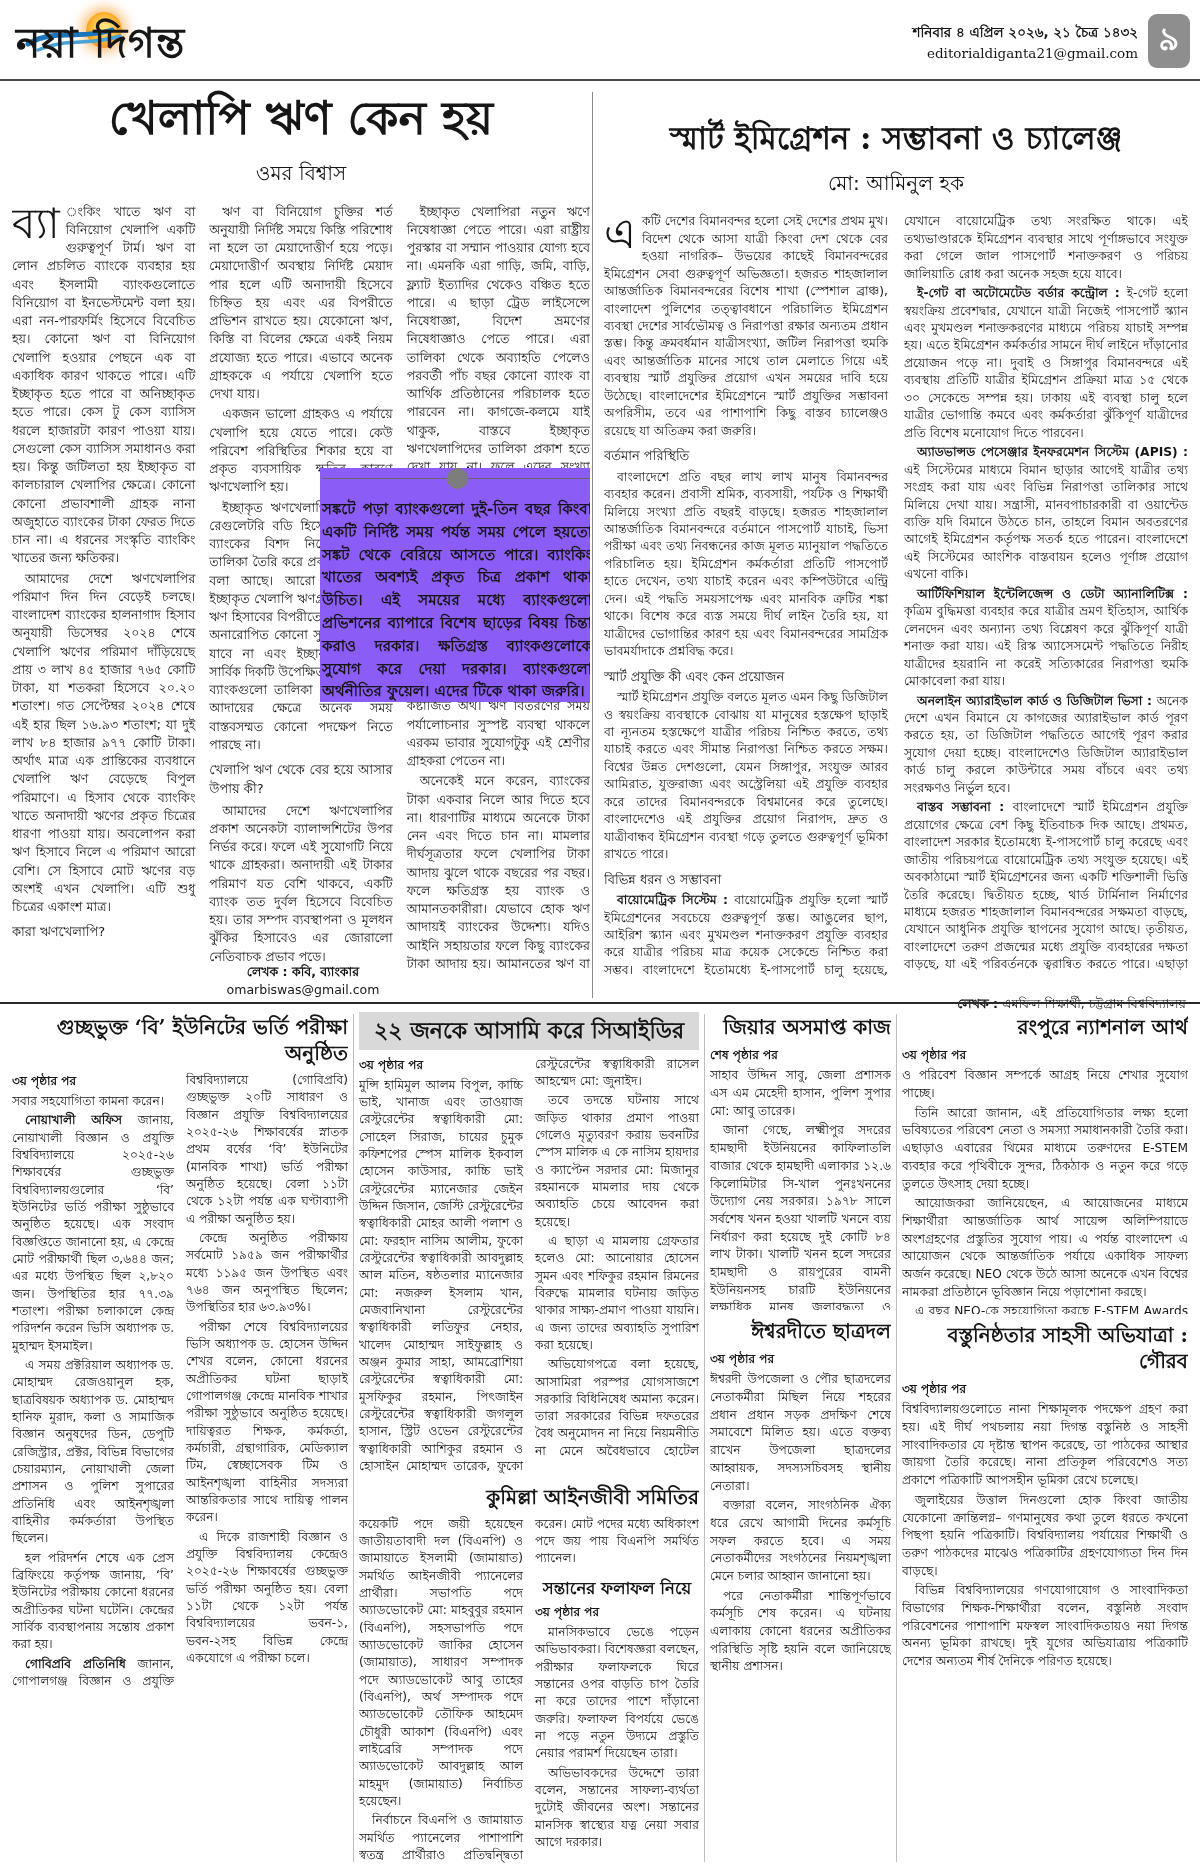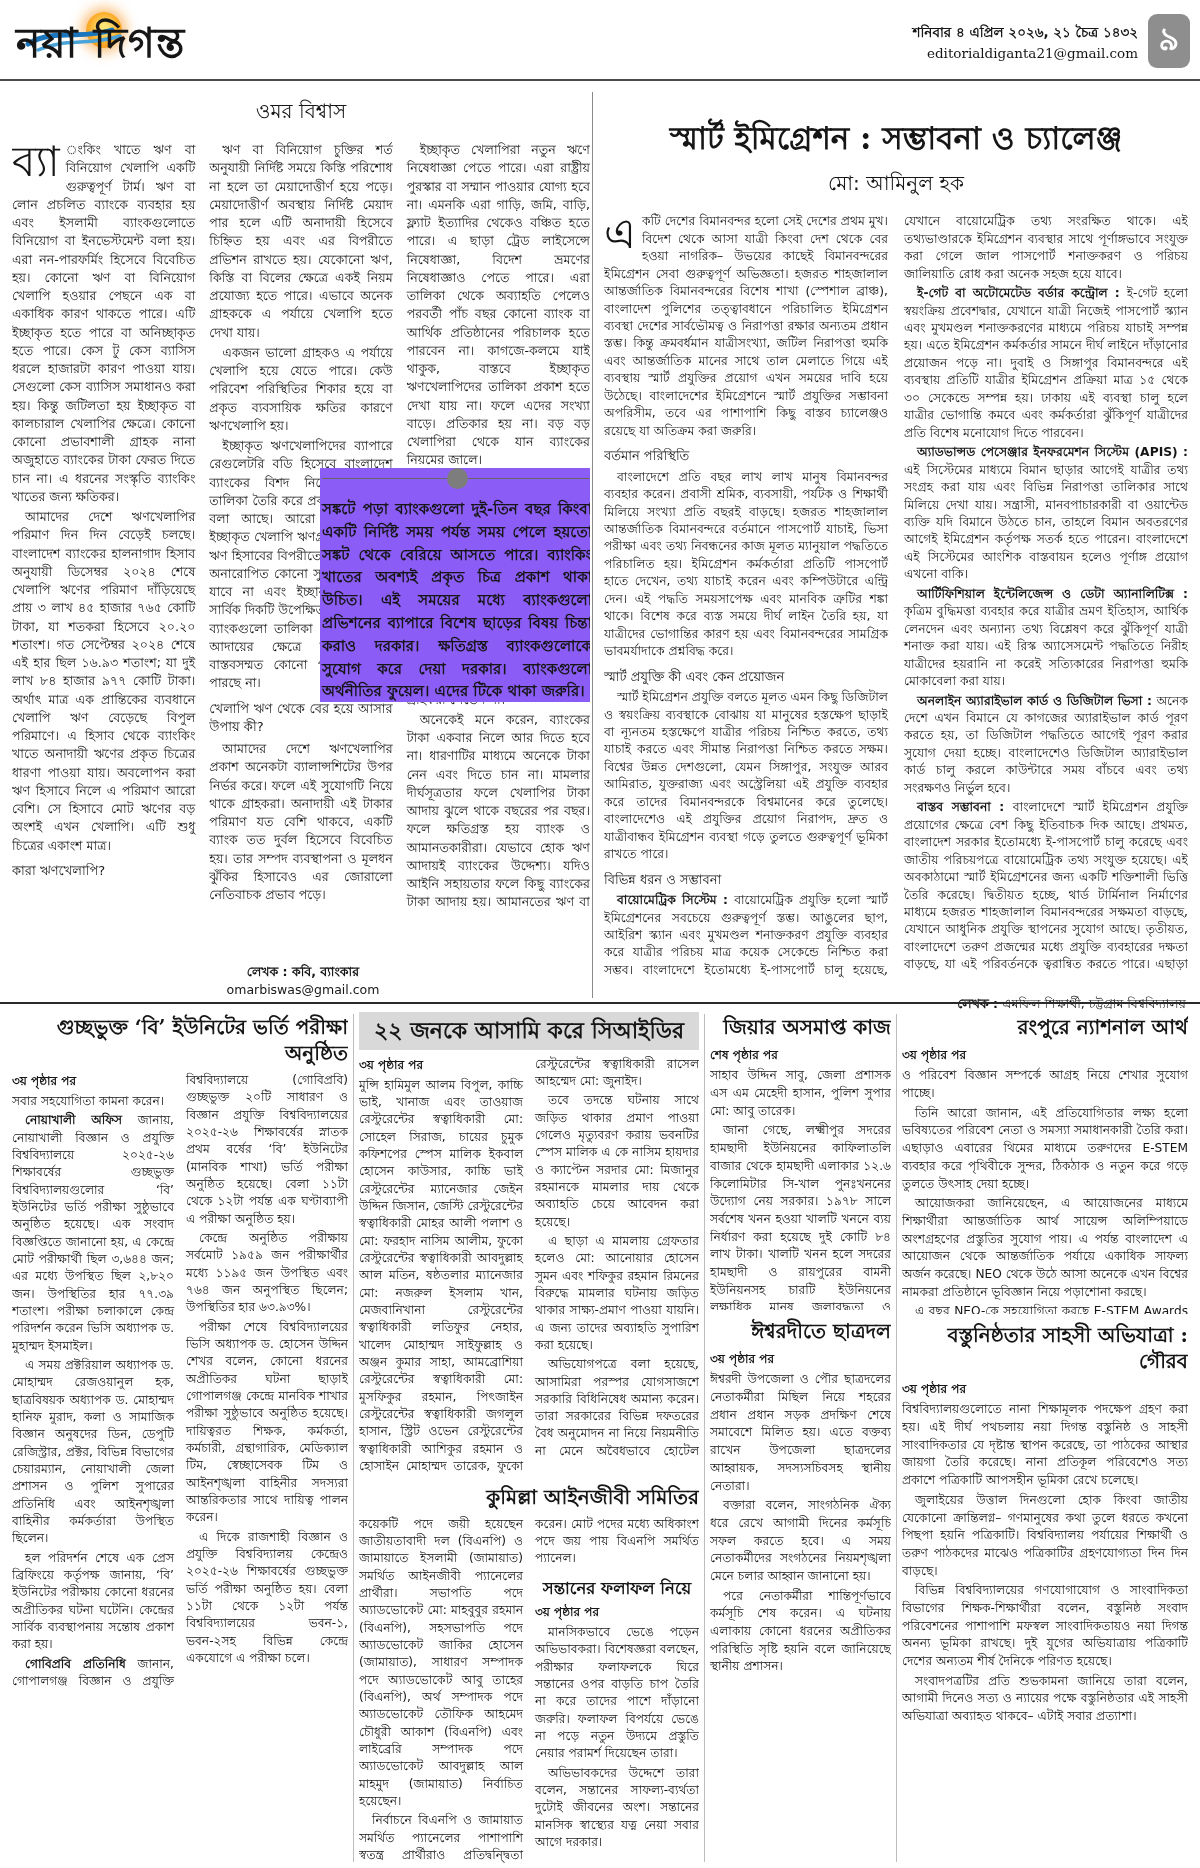--- a/index.html
+++ b/index.html
@@ -88,20 +88,21 @@
     </div>
     <div class="dateline">
       <div class="date-line">শনিবার ৪ এপ্রিল ২০২৬, ২১ চৈত্র ১৪৩২</div>
       <div class="email-line">editorialdiganta21@gmail.com</div>
     </div>
     <div class="pagebadge">৯</div>
   </header>
   <div class="rule-top"></div>
 
   <section class="oped-left">
+    <h1 class="headline-l">খেলাপি ঋণ কেন হয়</h1>
     <div class="byline">ওমর বিশ্বাস</div>
     <div class="body3">
         <p class="para noindent"><span class="dropcap">ব্যা</span>ংকিং খাতে ঋণ বা বিনিয়োগ খেলাপি একটি গুরুত্বপূর্ণ টার্ম। ঋণ বা লোন প্রচলিত ব্যাংকে ব্যবহার হয় এবং ইসলামী ব্যাংকগুলোতে বিনিয়োগ বা ইনভেস্টমেন্ট বলা হয়। এরা নন-পারফর্মিং হিসেবে বিবেচিত হয়। কোনো ঋণ বা বিনিয়োগ খেলাপি হওয়ার পেছনে এক বা একাধিক কারণ থাকতে পারে। এটি ইচ্ছাকৃত হতে পারে বা অনিচ্ছাকৃত হতে পারে। কেস টু কেস ব্যাসিস ধরলে হাজারটা কারণ পাওয়া যায়। সেগুলো কেস ব্যাসিস সমাধানও করা হয়। কিন্তু জটিলতা হয় ইচ্ছাকৃত বা কালচারাল খেলাপির ক্ষেত্রে। কোনো কোনো প্রভাবশালী গ্রাহক নানা অজুহাতে ব্যাংকের টাকা ফেরত দিতে চান না। এ ধরনের সংস্কৃতি ব্যাংকিং খাতের জন্য ক্ষতিকর।</p>
         <p class="para">আমাদের দেশে ঋণখেলাপির পরিমাণ দিন দিন বেড়েই চলছে। বাংলাদেশ ব্যাংকের হালনাগাদ হিসাব অনুযায়ী ডিসেম্বর ২০২৪ শেষে খেলাপি ঋণের পরিমাণ দাঁড়িয়েছে প্রায় ৩ লাখ ৪৫ হাজার ৭৬৫ কোটি টাকা, যা শতকরা হিসেবে ২০.২০ শতাংশ। গত সেপ্টেম্বর ২০২৪ শেষে এই হার ছিল ১৬.৯৩ শতাংশ; যা দুই লাখ ৮৪ হাজার ৯৭৭ কোটি টাকা। অর্থাৎ মাত্র এক প্রান্তিকের ব্যবধানে খেলাপি ঋণ বেড়েছে বিপুল পরিমাণে। এ হিসাব থেকে ব্যাংকিং খাতে অনাদায়ী ঋণের প্রকৃত চিত্রের ধারণা পাওয়া যায়। অবলোপন করা ঋণ হিসাবে নিলে এ পরিমাণ আরো বেশি। সে হিসাবে মোট ঋণের বড় অংশই এখন খেলাপি। এটি শুধু চিত্রের একাংশ মাত্র।</p>
         <div class="subhead">কারা ঋণখেলাপি?</div>
         <p class="para">ঋণ বা বিনিয়োগ চুক্তির শর্ত অনুযায়ী নির্দিষ্ট সময়ে কিস্তি পরিশোধ না হলে তা মেয়াদোত্তীর্ণ হয়ে পড়ে। মেয়াদোত্তীর্ণ অবস্থায় নির্দিষ্ট মেয়াদ পার হলে এটি অনাদায়ী হিসেবে চিহ্নিত হয় এবং এর বিপরীতে প্রভিশন রাখতে হয়। যেকোনো ঋণ, কিস্তি বা বিলের ক্ষেত্রে একই নিয়ম প্রযোজ্য হতে পারে। এভাবে অনেক গ্রাহককে এ পর্যায়ে খেলাপি হতে দেখা যায়।</p>
         <p class="para">একজন ভালো গ্রাহকও এ পর্যায়ে খেলাপি হয়ে যেতে পারে। কেউ পরিবেশ পরিস্থিতির শিকার হয়ে বা প্রকৃত ব্যবসায়িক ক্ষতির কারণে ঋণখেলাপি হয়।</p>
         <p class="para">ইচ্ছাকৃত ঋণখেলাপিদের ব্যাপারে রেগুলেটরি বডি হিসেবে বাংলাদেশ ব্যাংকের বিশদ নির্দেশনা আছে। তালিকা তৈরি করে প্রকাশ করার কথা বলা আছে। আরো বলা আছে– ইচ্ছাকৃত খেলাপি ঋণগ্রহীতার সংশ্লিষ্ট ঋণ হিসাবের বিপরীতে আরোপিত বা অনারোপিত কোনো সুদ মওকুফ করা যাবে না এবং ইচ্ছাকৃত খেলাপির সার্বিক দিকটি উপেক্ষিত থেকে যাচ্ছে। ব্যাংকগুলো তালিকা প্রণয়ন ও ঋণ আদায়ের ক্ষেত্রে অনেক সময় বাস্তবসম্মত কোনো পদক্ষেপ নিতে পারছে না।</p>
         <div class="subhead">খেলাপি ঋণ থেকে বের হয়ে আসার উপায় কী?</div>
         <p class="para">আমাদের দেশে ঋণখেলাপির প্রকাশ অনেকটা ব্যালান্সশিটের উপর নির্ভর করে। ফলে এই সুযোগটি নিয়ে থাকে গ্রাহকরা। অনাদায়ী এই টাকার পরিমাণ যত বেশি থাকবে, একটি ব্যাংক তত দুর্বল হিসেবে বিবেচিত হয়। তার সম্পদ ব্যবস্থাপনা ও মূলধন ঝুঁকির হিসাবেও এর জোরালো নেতিবাচক প্রভাব পড়ে।</p>
@@ -213,18 +214,17 @@
           <p class="para">তিনি আরো জানান, এই প্রতিযোগিতার লক্ষ্য হলো ভবিষ্যতের পরিবেশ নেতা ও সমস্যা সমাধানকারী তৈরি করা। এছাড়াও এবারের থিমের মাধ্যমে তরুণদের E-STEM ব্যবহার করে পৃথিবীকে সুন্দর, ঠিকঠাক ও নতুন করে গড়ে তুলতে উৎসাহ দেয়া হচ্ছে।</p>
           <p class="para">আয়োজকরা জানিয়েছেন, এ আয়োজনের মাধ্যমে শিক্ষার্থীরা আন্তর্জাতিক আর্থ সায়েন্স অলিম্পিয়াডে অংশগ্রহণের প্রস্তুতির সুযোগ পায়। এ পর্যন্ত বাংলাদেশ এ আয়োজন থেকে আন্তর্জাতিক পর্যায়ে একাধিক সাফল্য অর্জন করেছে। NEO থেকে উঠে আসা অনেকে এখন বিশ্বের নামকরা প্রতিষ্ঠানে ভূবিজ্ঞান নিয়ে পড়াশোনা করছে।</p>
           <p class="para">এ বছর NEO-কে সহযোগিতা করছে E-STEM Awards ও North American Association for Environmental Education (NAAEE)। Geological Society of Bangladesh আয়োজক হিসেবে আছে এবং কারিগরি পার্টনার হিসেবে রয়েছে দেশী-বিদেশী বিভিন্ন প্রতিষ্ঠান।</p>
         </div>
       <h2 class="brief-head mt">বস্তুনিষ্ঠতার সাহসী অভিযাত্রা : গৌরব</h2>
       <div class="brief-body1 h-gau">
           <div class="leadin">৩য় পৃষ্ঠার পর</div>
           <p class="para noindent">বিশ্ববিদ্যালয়গুলোতে নানা শিক্ষামূলক পদক্ষেপ গ্রহণ করা হয়। এই দীর্ঘ পথচলায় নয়া দিগন্ত বস্তুনিষ্ঠ ও সাহসী সাংবাদিকতার যে দৃষ্টান্ত স্থাপন করেছে, তা পাঠকের আস্থার জায়গা তৈরি করেছে। নানা প্রতিকূল পরিবেশেও সত্য প্রকাশে পত্রিকাটি আপসহীন ভূমিকা রেখে চলেছে।</p>
           <p class="para">জুলাইয়ের উত্তাল দিনগুলো হোক কিংবা জাতীয় যেকোনো ক্রান্তিলগ্ন– গণমানুষের কথা তুলে ধরতে কখনো পিছপা হয়নি পত্রিকাটি। বিশ্ববিদ্যালয় পর্যায়ের শিক্ষার্থী ও তরুণ পাঠকদের মাঝেও পত্রিকাটির গ্রহণযোগ্যতা দিন দিন বাড়ছে।</p>
           <p class="para">বিভিন্ন বিশ্ববিদ্যালয়ের গণযোগাযোগ ও সাংবাদিকতা বিভাগের শিক্ষক-শিক্ষার্থীরা বলেন, বস্তুনিষ্ঠ সংবাদ পরিবেশনের পাশাপাশি মফস্বল সাংবাদিকতায়ও নয়া দিগন্ত অনন্য ভূমিকা রাখছে। দুই যুগের অভিযাত্রায় পত্রিকাটি দেশের অন্যতম শীর্ষ দৈনিকে পরিণত হয়েছে।</p>
-          <p class="para">সংবাদপত্রটির প্রতি শুভকামনা জানিয়ে তারা বলেন, আগামী দিনেও সত্য ও ন্যায়ের পক্ষে বস্তুনিষ্ঠতার এই সাহসী অভিযাত্রা অব্যাহত থাকবে– এটাই সবার প্রত্যাশা।</p>
         </div>
     </article>
   </section>
 
 </div>
 
 </body></html>

